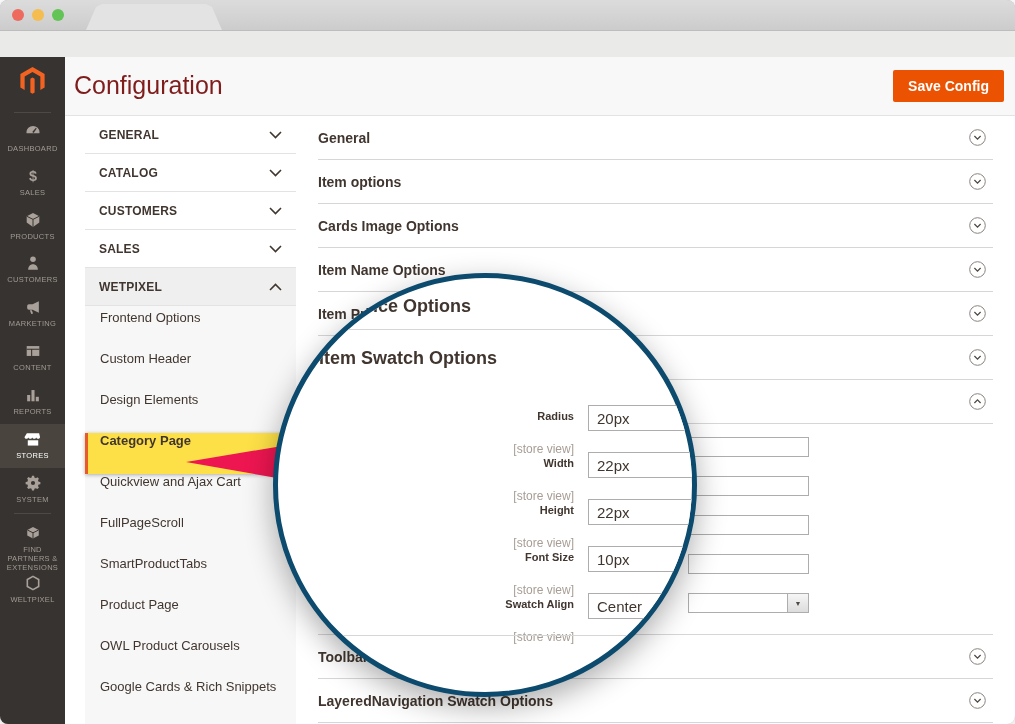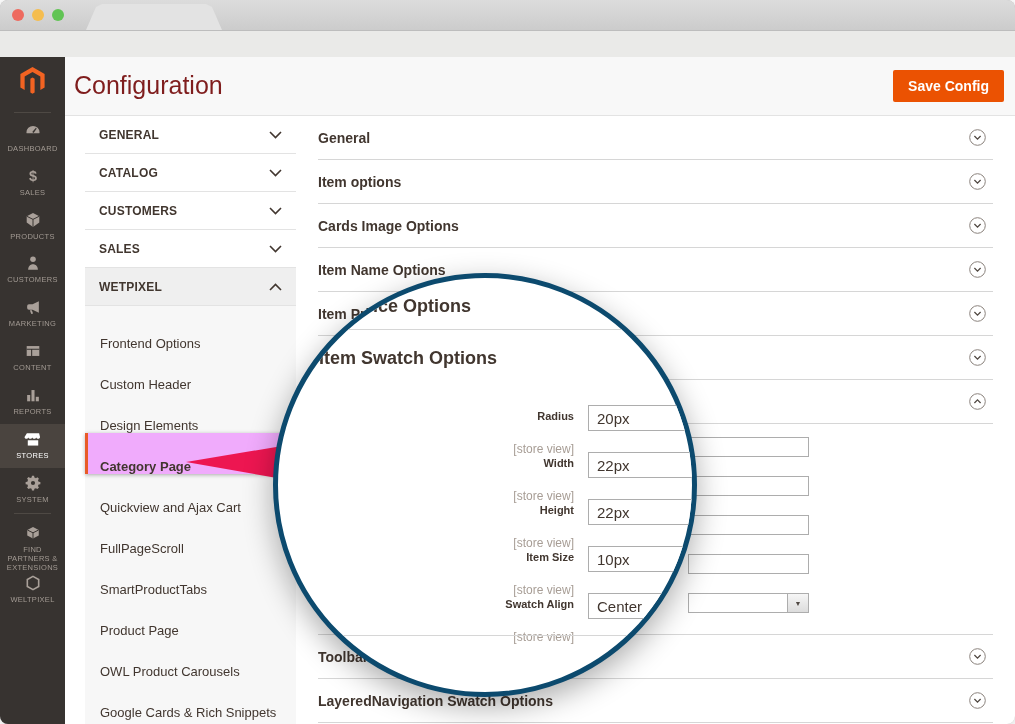--- a/index.html
+++ b/index.html
@@ -35,22 +35,22 @@
     font-weight:bold;font-size:14px;border:none;border-radius:2px;font-family:inherit;cursor:pointer;}
   
   .body{position:absolute;left:65px;top:115px;right:0;bottom:0;background:#fff;border-top:1px solid #e3e3e3;}
   
   .nav{position:absolute;left:20px;top:0;width:211px;}
   .nav-group{height:38px;background:#fff;border-bottom:1px solid #e3e3e3;display:flex;align-items:center;justify-content:space-between;
     padding:0 14px;box-sizing:border-box;font-size:12px;font-weight:bold;color:#41362f;letter-spacing:.2px;cursor:pointer;}
   .nav-group.expanded{background:#efefef;}
   .chev-up{transform:rotate(180deg);}
   .subnav{background:#f7f7f7;padding-top:4px;min-height:420px;}
-  .sub-item{height:41px;display:flex;align-items:flex-end;padding-left:15px;font-size:13px;color:#41362f;cursor:pointer;box-sizing:border-box;}
-  .sub-item.active{background:#f0abfc;font-weight:bold;border-left:3px solid #e85b27;padding-left:12px;box-shadow:0 1px 4px rgba(0,0,0,.3);position:relative;}
+  .sub-item{height:41px;display:flex;align-items:flex-start;padding-left:15px;font-size:13px;color:#41362f;cursor:pointer;box-sizing:border-box;}
+  .sub-item.active{background:#fde047;font-weight:bold;border-left:3px solid #e85b27;padding-left:12px;box-shadow:0 1px 4px rgba(0,0,0,.3);position:relative;}
   
   .content{position:absolute;left:253px;top:0;width:675px;}
   .sec{height:44px;border-bottom:1px solid #d6d6d6;display:flex;align-items:center;justify-content:space-between;padding-right:7px;box-sizing:border-box;cursor:pointer;}
   .sec .t{font-size:14px;font-weight:bold;color:#41362f;}
   .fields{position:relative;height:210px;border-bottom:1px solid #d6d6d6;}
   .uinput{position:absolute;left:370px;width:121px;height:20px;border:1px solid #adadad;background:#fff;box-sizing:border-box;
     font-size:12px;padding:0 4px;font-family:inherit;color:#41362f;}
   .selbtn{position:absolute;left:469px;top:169px;width:22px;height:20px;border:1px solid #adadad;background:linear-gradient(#f6f6f6,#dcdcdc);
     box-sizing:border-box;display:flex;align-items:center;justify-content:center;font-size:7px;color:#514943;cursor:pointer;}
   
@@ -359,21 +359,21 @@
     </div>
     <input class="linput" style="top: 174px;" value="22px">
 
     <div class="lrow" style="top:224px">
       <div class="ll">Height</div>
       <div class="ls">[store view]</div>
     </div>
     <input class="linput" style="top: 221px;" value="22px">
 
     <div class="lrow" style="top:271px">
-      <div class="ll">Item Size</div>
+      <div class="ll">Font Size</div>
       <div class="ls">[store view]</div>
     </div>
     <input class="linput" style="top: 268px;" value="10px">
 
     <div class="lrow" style="top:318px">
       <div class="ll">Swatch Align</div>
       <div class="ls">[store view]</div>
     </div>
     <input class="linput" style="top: 315px;" value="Center">
 

